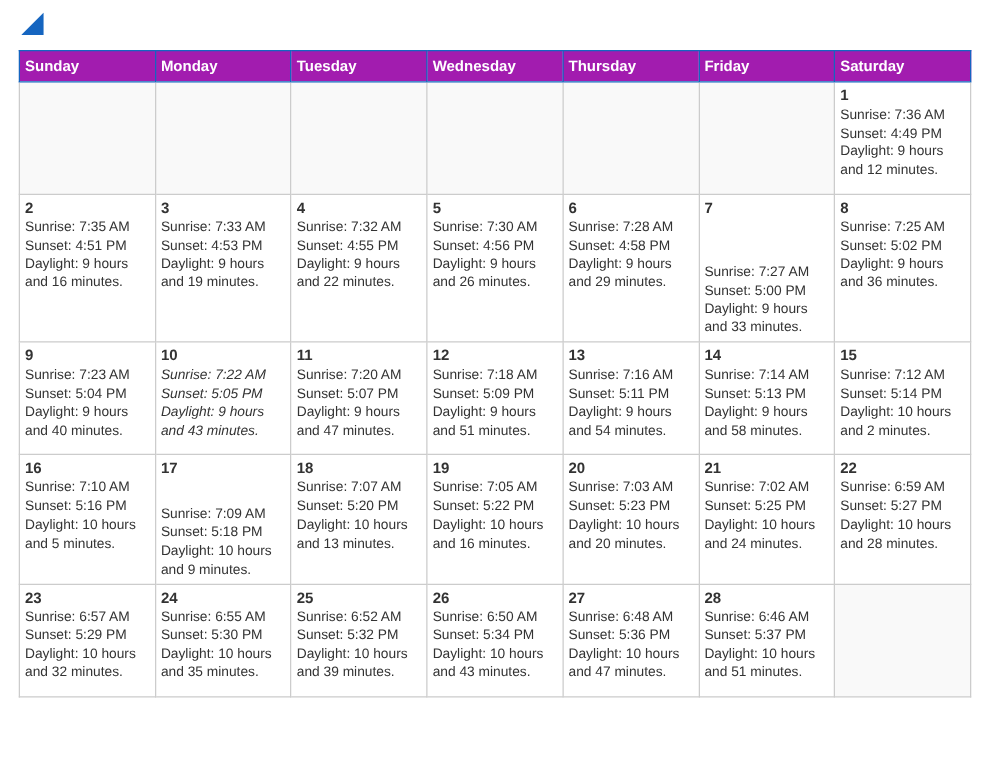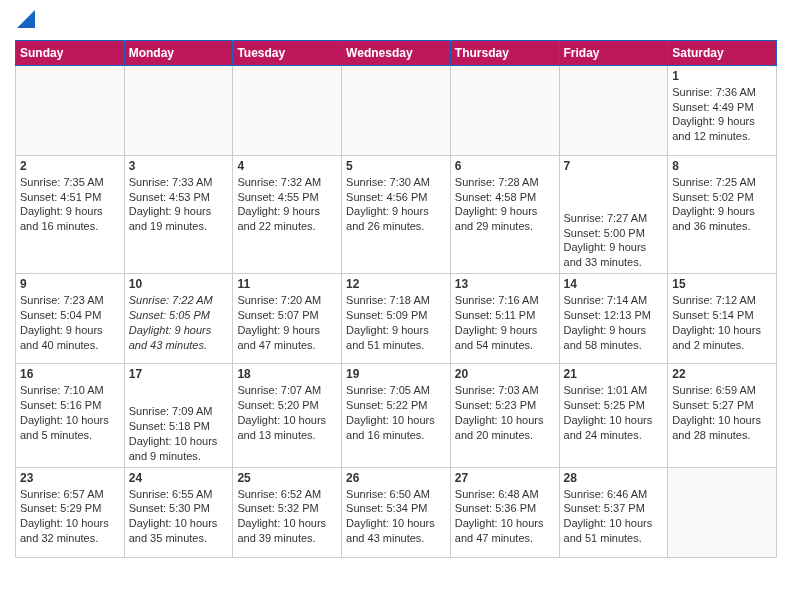--- a/index.html
+++ b/index.html
@@ -44,21 +44,21 @@
     .location {
       font-size: 14px;
       color: #555;
     }
     .calendar {
       width: 100%;
       border-collapse: collapse;
       table-layout: fixed;
     }
     .calendar th {
-      background: #be185d;
+      background: #a21caf;
       color: #fff;
       font-size: 12px;
       font-weight: bold;
       padding: 5px 4px;
       text-align: left;
       border: 1px solid #1565c0;
     }
     .calendar td {
       border: 1px solid #ccc;
       vertical-align: top;
@@ -205,21 +205,21 @@
           </td>
           <td>
             <span class="day-num">13</span>
             <div class="day-info" style="white-space: pre-line;">Sunrise: 7:16 AM
 Sunset: 5:11 PM
 Daylight: 9 hours and 54 minutes.</div>
           </td>
           <td>
             <span class="day-num">14</span>
             <div class="day-info" style="white-space: pre-line;">Sunrise: 7:14 AM
-Sunset: 12:13 PM
+Sunset: 5:13 PM
 Daylight: 9 hours and 58 minutes.</div>
           </td>
           <td>
             <span class="day-num">15</span>
             <div class="day-info" style="white-space: pre-line;">Sunrise: 7:12 AM
 Sunset: 5:14 PM
 Daylight: 10 hours and 2 minutes.</div>
           </td>
         </tr>
         <tr>
@@ -248,21 +248,21 @@
 Daylight: 10 hours and 16 minutes.</div>
           </td>
           <td>
             <span class="day-num">20</span>
             <div class="day-info" style="white-space: pre-line;">Sunrise: 7:03 AM
 Sunset: 5:23 PM
 Daylight: 10 hours and 20 minutes.</div>
           </td>
           <td>
             <span class="day-num">21</span>
-            <div class="day-info" style="white-space: pre-line;">Sunrise: 1:01 AM
+            <div class="day-info" style="white-space: pre-line;">Sunrise: 7:02 AM
 Sunset: 5:25 PM
 Daylight: 10 hours and 24 minutes.</div>
           </td>
           <td>
             <span class="day-num">22</span>
             <div class="day-info" style="white-space: pre-line;">Sunrise: 6:59 AM
 Sunset: 5:27 PM
 Daylight: 10 hours and 28 minutes.</div>
           </td>
         </tr>

